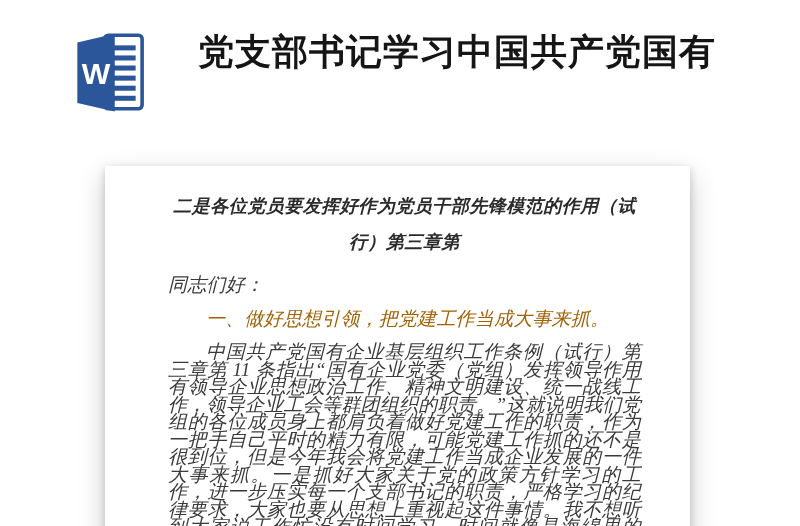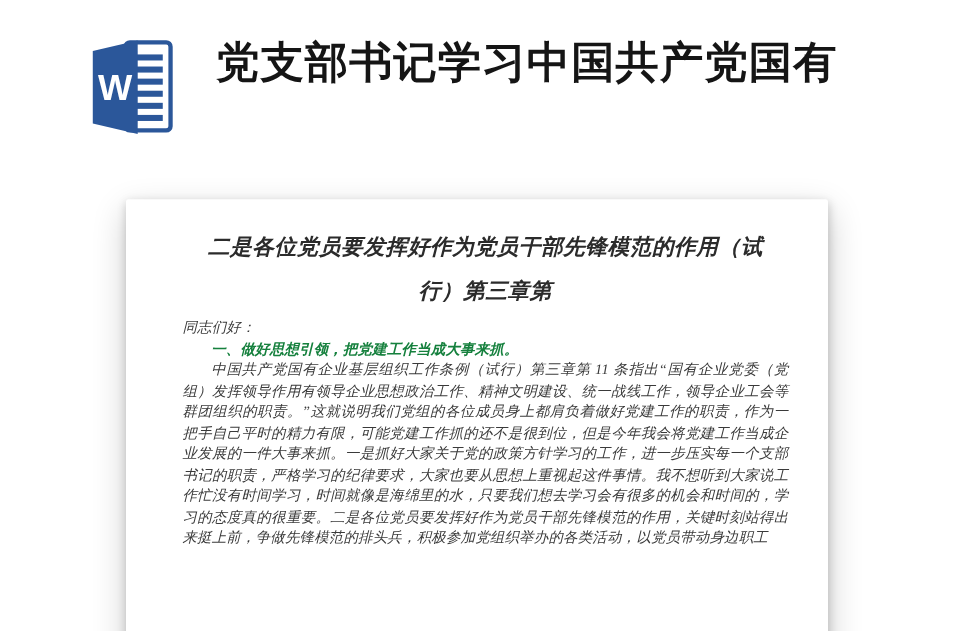--- a/index.html
+++ b/index.html
@@ -8,21 +8,21 @@
     background: #ffffff;
     overflow: hidden;
     position: relative;
     font-family: "Liberation Sans", sans-serif;
   }
 
   
   .header { position: absolute; left: 0; top: 0; width: 800px; height: 140px; background: #ffffff; }
   .word-icon { position: absolute; left: 73px; top: 28px; width: 72px; height: 88px; display: block; }
   .app-title {
-    position: absolute; left: 180px; top: 30px; width: 560px;
+    position: absolute; left: 198px; top: 30px; width: 560px;
     font-weight: 900; font-size: 36px; line-height: 44px;
     color: #151515; letter-spacing: 1px; white-space: nowrap;
     font-family: "Liberation Sans", sans-serif;
   }
 
   
   .page {
     position: absolute; left: 105px; top: 166px;
     width: 585px; height: 620px;
     box-sizing: border-box;
@@ -40,25 +40,25 @@
     font-weight: bold; font-size: 18px; line-height: 36px;
     text-align: center; color: #2b2b2b; letter-spacing: 0.5px;
     white-space: nowrap;
   }
   .doc-subtitle {
     font-weight: bold; font-size: 13px; line-height: 18px;
     margin-top: 3px; text-align: center; color: #2b2b2b;
   }
   .body-text { margin-top: 5px; }
   .doc p {
-    margin: 0; font-size: 12px; line-height: 17.5px;
+    margin: 16px; font-size: 19px; line-height: 17.5px;
     text-align: justify; letter-spacing: 0.2px;
   }
   .indent { text-indent: 2em; }
-  .bold { font-weight: bold; color: #15803d; }
+  .bold { font-weight: normal; color: #a16207; }
 </style>
 </head>
 <body>
 
 <div class="header">
   <span class="word-icon">
     <svg width="72" height="88" viewBox="0 0 100 122" xmlns="http://www.w3.org/2000/svg">
 
       <rect x="44" y="10" width="52" height="102" rx="5" fill="#ffffff" stroke="#2B579A" stroke-width="5"></rect>
       <rect x="54" y="24" width="33" height="7" fill="#2B579A"></rect>

